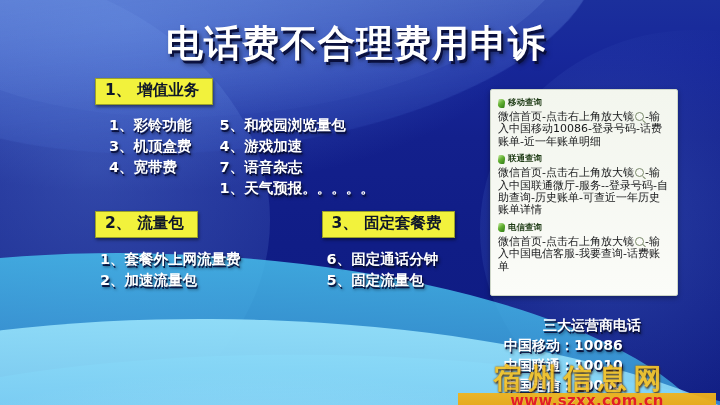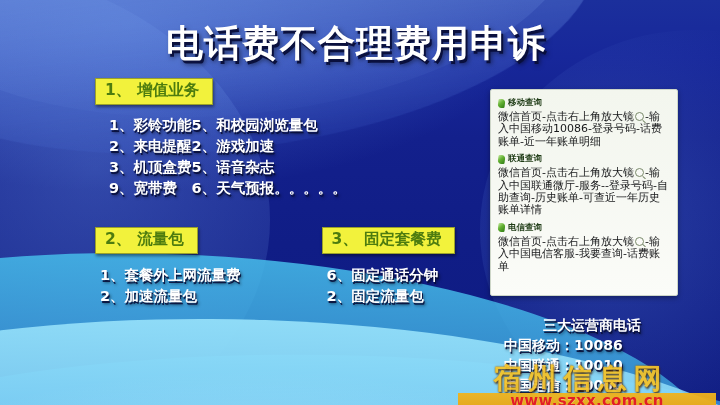--- a/index.html
+++ b/index.html
@@ -68,42 +68,42 @@
     position:absolute;left:0;right:8px;top:19px;text-align:center;
     font-size:37px;font-weight:bold;letter-spacing:1px;color:#ffffff;
     text-shadow:2px 3px 0 rgba(8,14,58,.95), 3px 4px 5px rgba(0,0,0,.55);
     z-index:6;
   }
 
   
   .left-col{position:absolute;left:0;top:78px;width:470px;z-index:5;}
 
   .badge{
-    display:inline-block;background:#f2f23c;color:#4d7c0f;
+    display:inline-block;background:#f2f23c;color:#0f172a;
     font-size:15.5px;font-weight:bold;
     padding:3px 13px 4px 9px;
     border:1px solid #9aa12a;
     box-shadow:1px 2px 3px rgba(0,0,0,.45);
     line-height:1.15;
     white-space:nowrap;
   }
   .badge .num{margin-right:6px;}
   .list{list-style:none;margin:0;padding:0;}
   .list li{
     color:#ffffff;font-size:14.5px;font-weight:bold;
     line-height:21px;white-space:nowrap;
     text-shadow:1px 2px 0 rgba(8,14,58,.9),2px 3px 3px rgba(0,0,0,.45);
   }
 
   .sec1{margin-left:95px;}
-  .sec1 .cols{display:flex;margin-top:10px;}
+  .sec1 .cols{display:flex;margin-top:10px;gap:28px;}
   .sec1 .cA{margin-left:14px;}
   .sec1 .cB{}
 
-  .sec23{display:flex;margin-top:28px;margin-left:95px;}
+  .sec23{display:flex;margin-top:12px;margin-left:95px;}
   .sec23 .blockB{margin-left:81px;}
   .sec23 .list{margin-top:11px;margin-left:5px;}
 
   
   .panel{
     position:absolute;left:490px;top:89px;width:188px;
     background:linear-gradient(180deg,#f3f6ee 0%, #f6f8f2 45%, #fbfcf8 100%);
     border:1px solid #cdd6c8;
     border-radius:2px;
     padding:7px 7px 6px 7px;
@@ -188,50 +188,49 @@
 
   <div class="left-col">
 
     <div class="sec1">
       <div class="badge">
         <span class="num">1、</span><span>增值业务</span>
       </div>
       <div class="cols">
         <ul class="list cA">
           <li>1、彩铃功能</li>
-          <li>2、来电提醒</li>
           <li>3、机顶盒费</li>
-          <li>9、宽带费</li>
+          <li>4、宽带费</li>
         </ul>
         <ul class="list cB">
           <li>5、和校园浏览量包</li>
-          <li>2、游戏加速</li>
-          <li>5、语音杂志</li>
-          <li>6、天气预报。。。。。</li>
+          <li>4、游戏加速</li>
+          <li>7、语音杂志</li>
+          <li>1、天气预报。。。。。</li>
         </ul>
       </div>
     </div>
 
     <div class="sec23">
       <div class="blockA">
         <div class="badge">
           <span class="num">2、</span><span>流量包</span>
         </div>
         <ul class="list">
           <li>1、套餐外上网流量费</li>
           <li>2、加速流量包</li>
         </ul>
       </div>
       <div class="blockB">
         <div class="badge">
           <span class="num">3、</span><span>固定套餐费</span>
         </div>
         <ul class="list">
           <li>6、固定通话分钟</li>
-          <li>2、固定流量包</li>
+          <li>5、固定流量包</li>
         </ul>
       </div>
     </div>
   </div>
 
   <div class="panel">
 
     <div class="qblock">
       <div class="qhead">
         <span class="leaf"></span>

